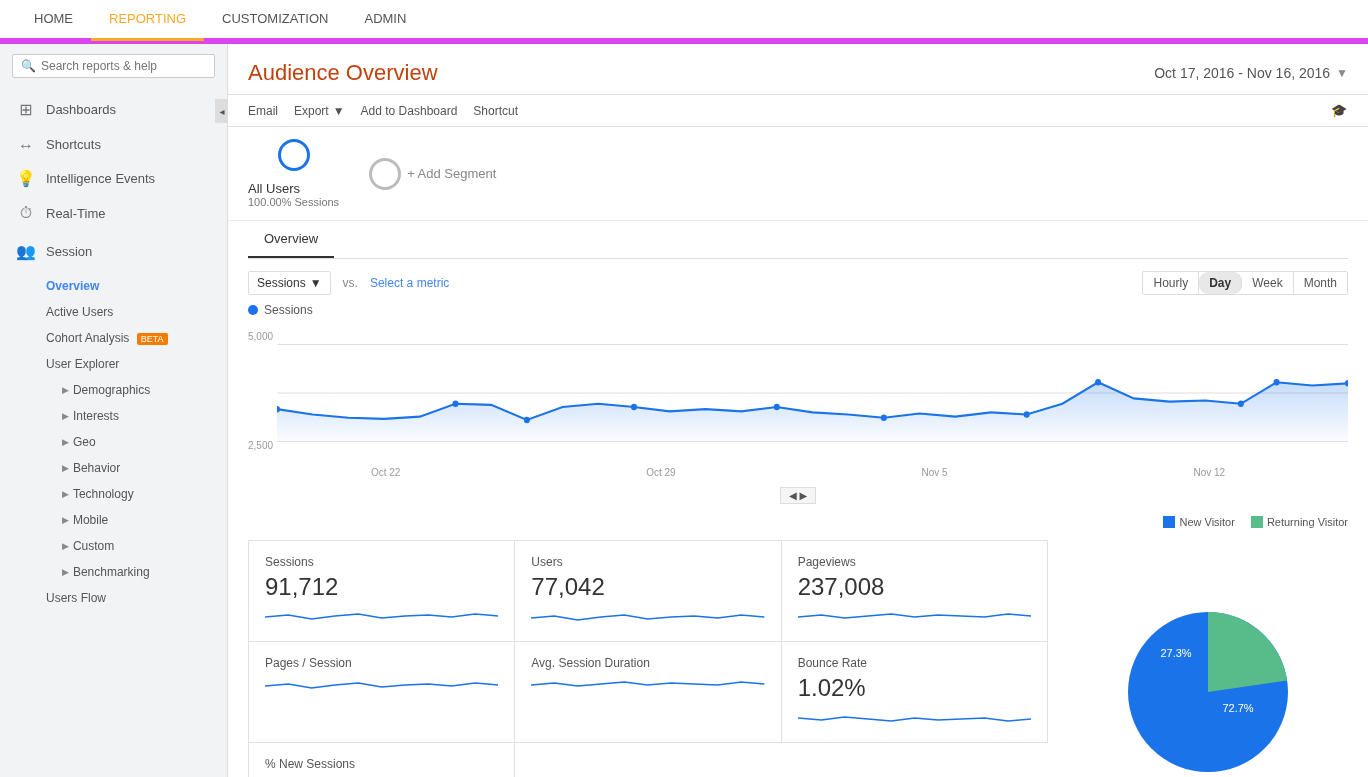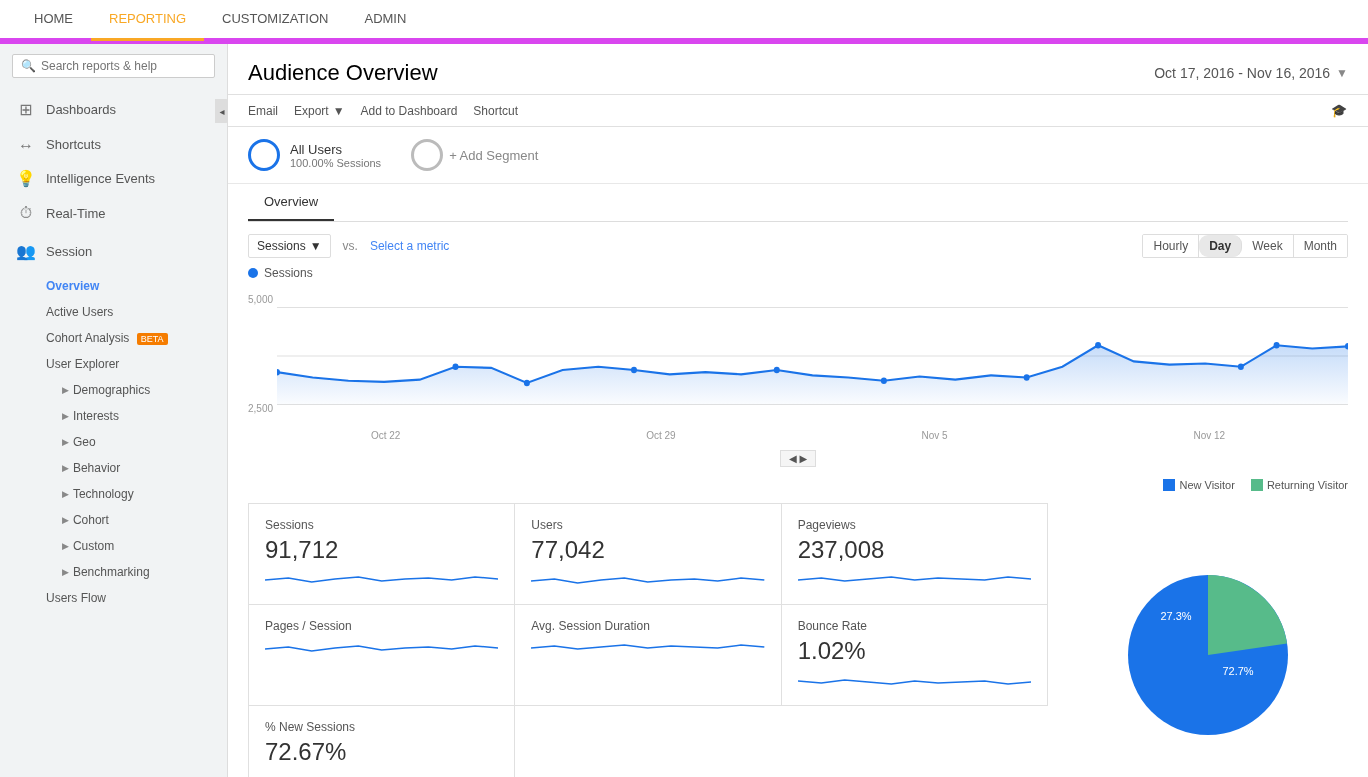--- a/index.html
+++ b/index.html
@@ -62,21 +62,21 @@
     }
 
     
     .content { flex: 1; overflow-y: auto; background: #fff; }
 
     
     .page-header {
       display: flex; align-items: center; justify-content: space-between;
       padding: 16px 20px 8px 20px; border-bottom: 1px solid #e0e0e0;
     }
-    .page-title { font-size: 22px; font-weight: 400; color: #000000; }
+    .page-title { font-size: 22px; font-weight: 400; color: #c2410c; }
     .date-range {
       font-size: 14px; color: #555; display: flex; align-items: center; gap: 6px;
     }
     .date-range-arrow { color: #888; font-size: 12px; }
 
     
     .toolbar {
       display: flex; align-items: center; padding: 8px 20px;
       border-bottom: 1px solid #e0e0e0; gap: 16px;
     }
@@ -84,21 +84,21 @@
       font-size: 12px; color: #555; cursor: pointer; display: flex; align-items: center; gap: 4px;
     }
     .toolbar-right { margin-left: auto; }
 
     
     .segment-area {
       display: flex; align-items: center; padding: 12px 20px; gap: 30px;
       background: #fff; border-bottom: 1px solid #e8e8e8;
     }
     .segment-pill {
-      display: flex; align-items: center; gap: 10px;
+      display: flex; align-items: center; gap: 10px; flex-direction: column;
     }
     .segment-circle {
       width: 32px; height: 32px; border-radius: 50%; border: 3px solid #1a73e8;
       display: flex; align-items: center; justify-content: center;
     }
     .segment-circle.empty { border-color: #bbb; }
     .segment-label { font-size: 13px; font-weight: 500; color: #333; }
     .segment-sublabel { font-size: 11px; color: #777; }
     .add-segment { color: #888; font-size: 13px; cursor: pointer; display: flex; align-items: center; gap: 6px; }
 
@@ -242,21 +242,21 @@
       <div class="sidebar-expandable">
         <span class="expand-arrow">▶</span>
         <span>Behavior</span>
       </div>
       <div class="sidebar-expandable">
         <span class="expand-arrow">▶</span>
         <span>Technology</span>
       </div>
       <div class="sidebar-expandable">
         <span class="expand-arrow">▶</span>
-        <span>Cohort</span>
+        <span>Mobile</span>
       </div>
       <div class="sidebar-expandable">
         <span class="expand-arrow">▶</span>
         <span>Custom</span>
       </div>
       <div class="sidebar-expandable">
         <span class="expand-arrow">▶</span>
         <span>Benchmarking</span>
       </div>
       <div class="sidebar-sub-item">Users Flow</div>

